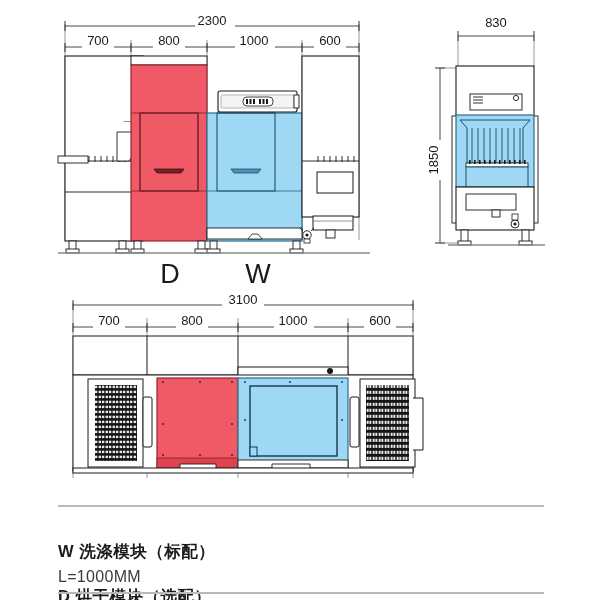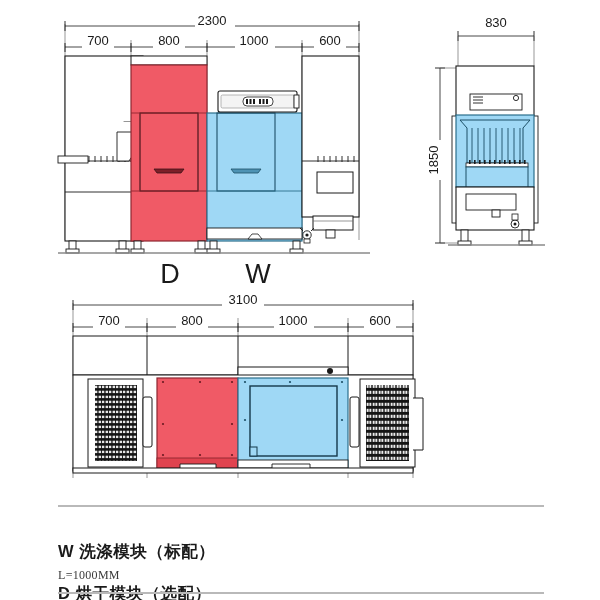--- a/index.html
+++ b/index.html
@@ -21,23 +21,22 @@
   }
   .legend-rule{height:0;border-top:2px solid #b9b9b9;width:486px;}
   .legend-cols{display:flex;margin-top:34px;flex-direction:column;}
   .legend-col{flex:0 0 auto;}
   .legend-col.first{width:245px;}
   .legend-title{
     font-size:16.5px;font-weight:bold;letter-spacing:0.5px;
     color:#1a1a1a;line-height:1.25;white-space:nowrap;
   }
   .legend-sub{
-    font-size:12px;color:#3a3a3a;margin-top:6px;letter-spacing:0.3px;
+    font-size:16px;color:#3a3a3a;margin-top:6px;letter-spacing:0.3px;
     white-space:nowrap;
-    font-family:Liberation Serif, serif;
   }
   .legend-rule-bottom{
     position:absolute;left:58px;top:592px;width:486px;height:0;
     border-top:2px solid #b9b9b9;
   }
 </style>
 </head>
 <body>
 
 <div id="stage">

